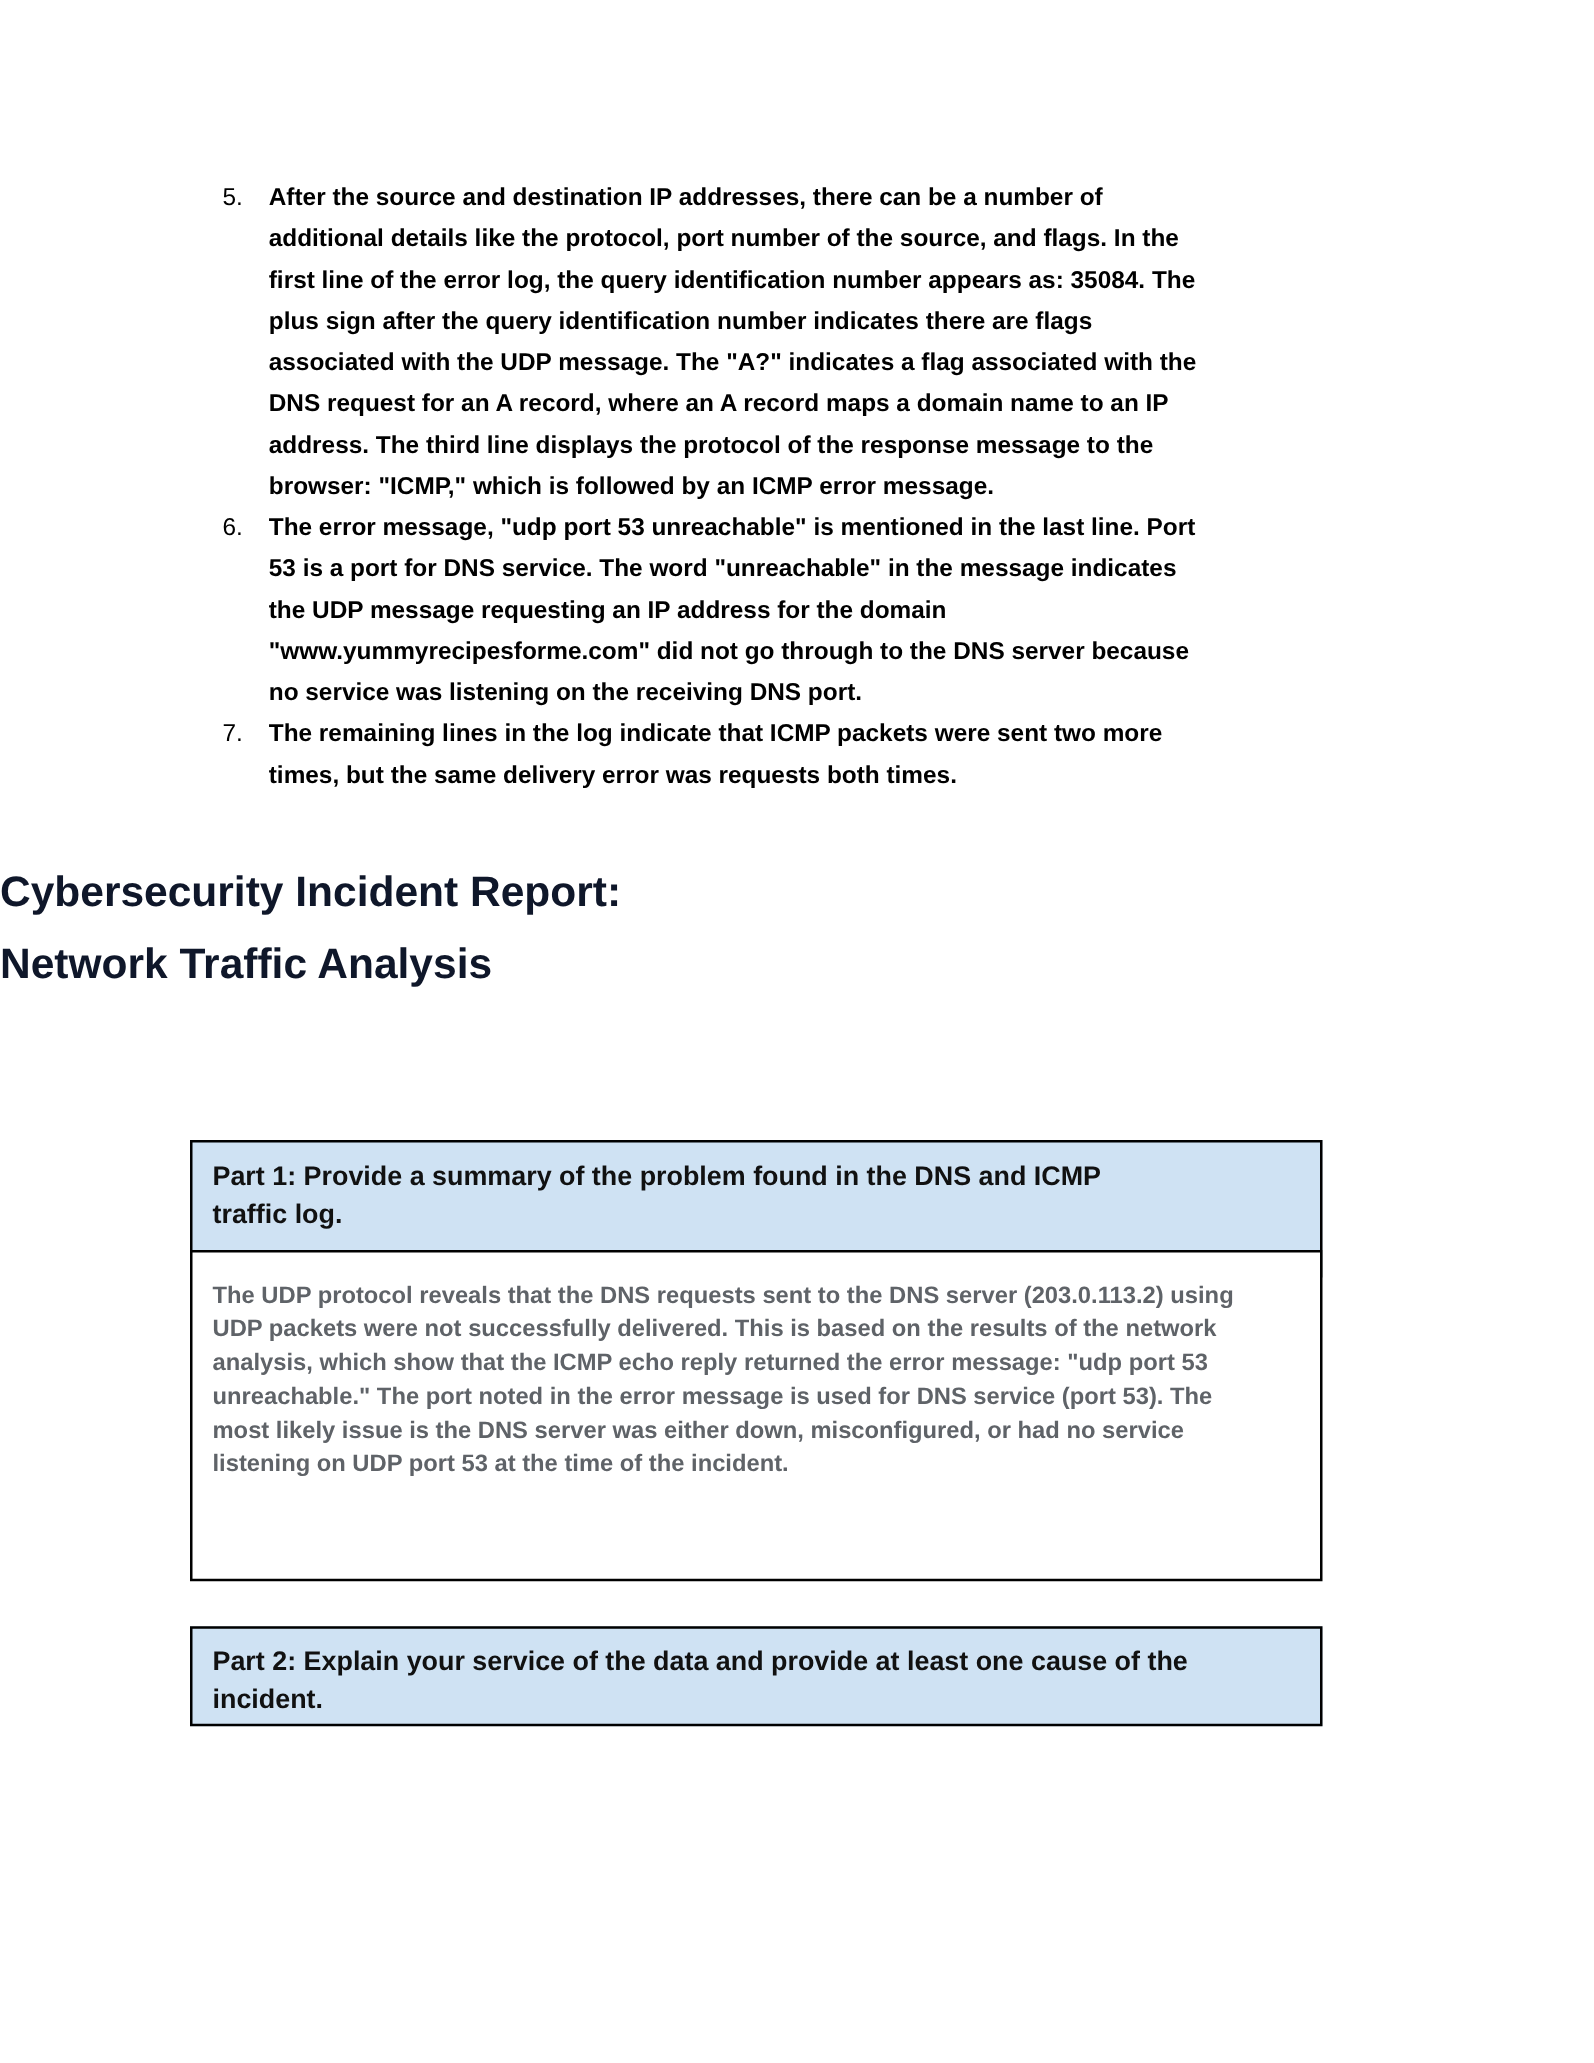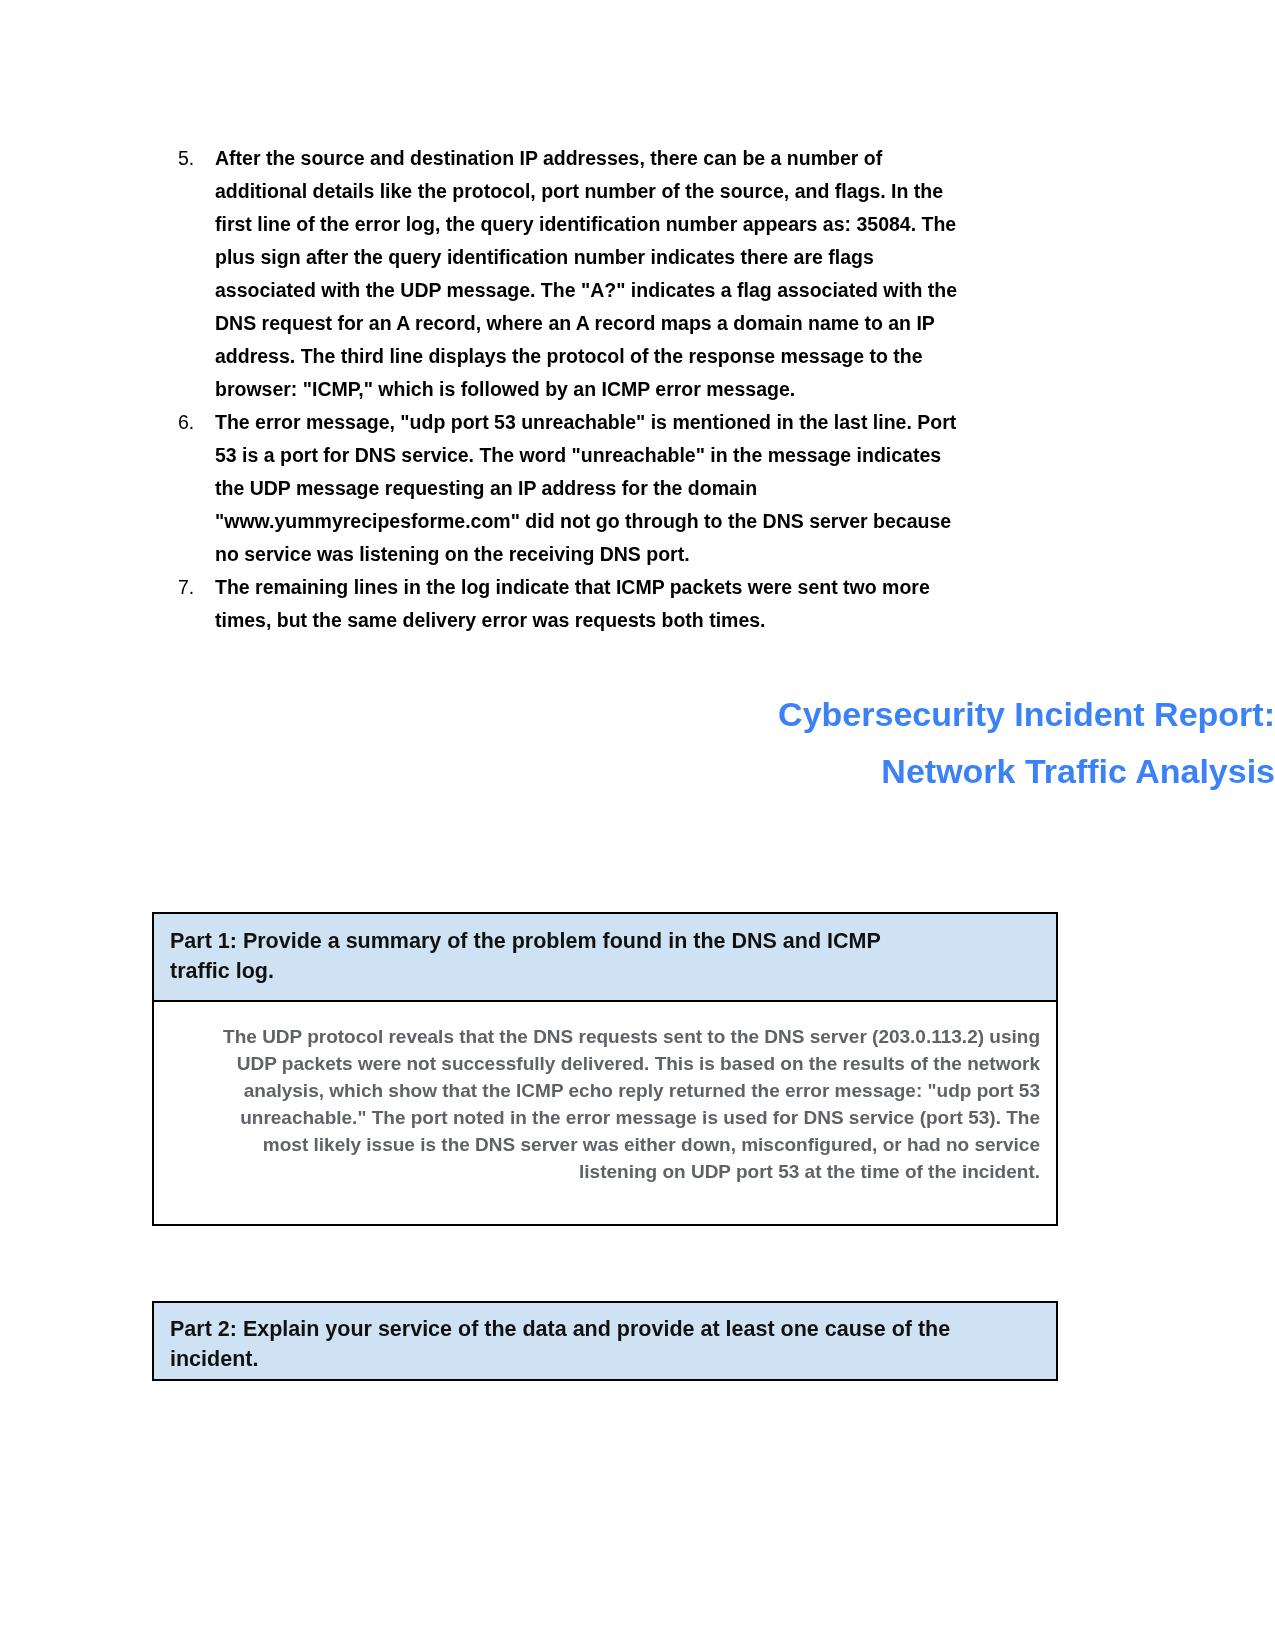--- a/index.html
+++ b/index.html
@@ -23,45 +23,44 @@
   .doc-list-num{
     flex:0 0 37px;
     text-align:left;
   }
   .doc-list-text{flex:1 1 auto;}
 
   
   .doc-title{
     position:absolute;
     top:686px;left:0;width:1275px;
-    text-align:right;
+    text-align:left;
     font-size:34px;line-height:57px;
-    color:#3b82f6;
+    color:#0f172a;
   }
 
   
   .box{
     position:absolute;
     left:152px;width:906px;
     box-sizing:border-box;
     border:2px solid #000000;
   }
   .box-header{
     background:#cfe2f3;
     font-size:21.5px;line-height:30px;
     color:#111111;
   }
   .part1-header{top:892px;height:110px;padding:12px 16px;margin-top:20px;}
   .part1-answer{
-    top:1000px;height:226px;
+    top:1000px;height:265px;
     background:#ffffff;
     padding:21px 16px;
     font-size:19px;line-height:27px;
     color:#5f6368;
-    text-align:right;
   }
   .part2-header{top:1301px;height:80px;padding:11px 16px;}
 </style>
 </head>
 <body>
 
 <div>
 
   <div class="doc-list">
     <div class="doc-list-item">

